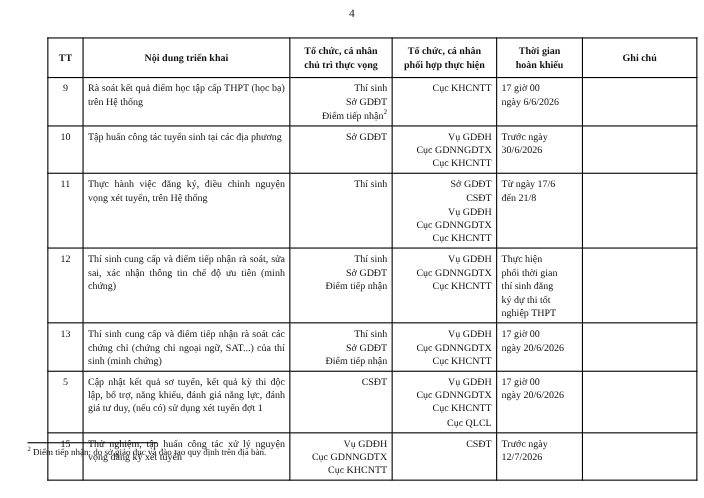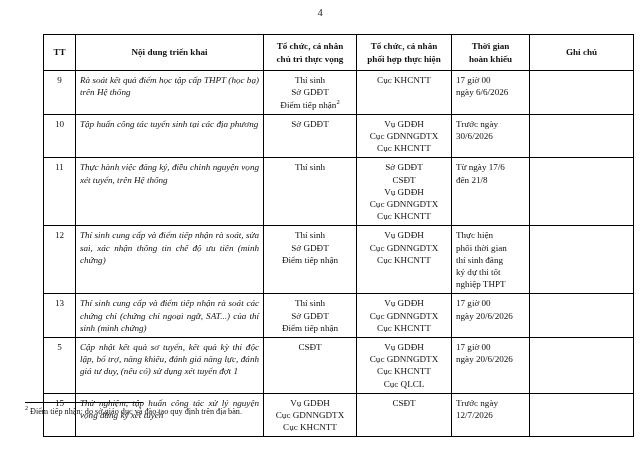--- a/index.html
+++ b/index.html
@@ -73,24 +73,23 @@
   col.c-note    { width: 104px; }
 
   td.tt {
     text-align: center;
     vertical-align: middle;
   }
   td.content {
     text-align: justify;
     text-align-last: left;
     hyphens: none;
-    font-style: italic;
   }
   td.lead, td.coord {
-    text-align: center;
+    text-align: right;
   }
   td.time {
     text-align: left;
     vertical-align: middle;
   }
   td.note {
     text-align: left;
   }
   
   .ln { display: block; white-space: nowrap; }

